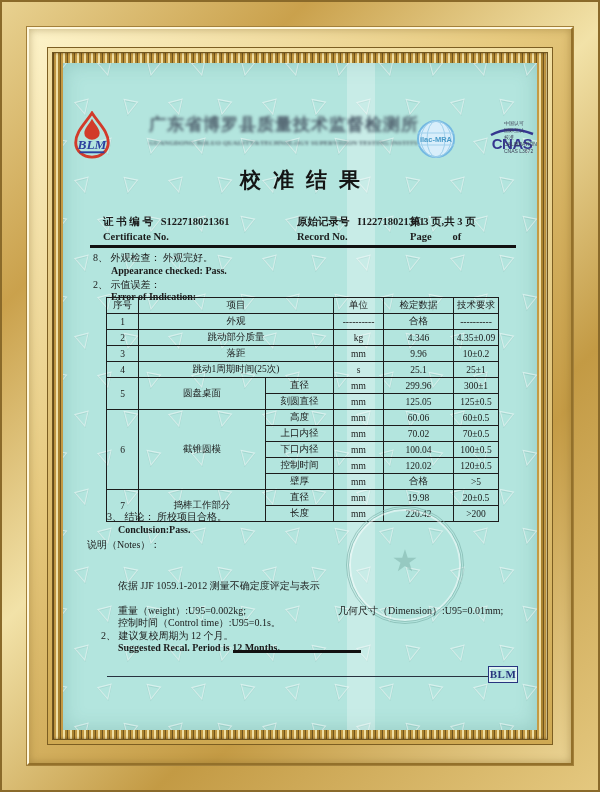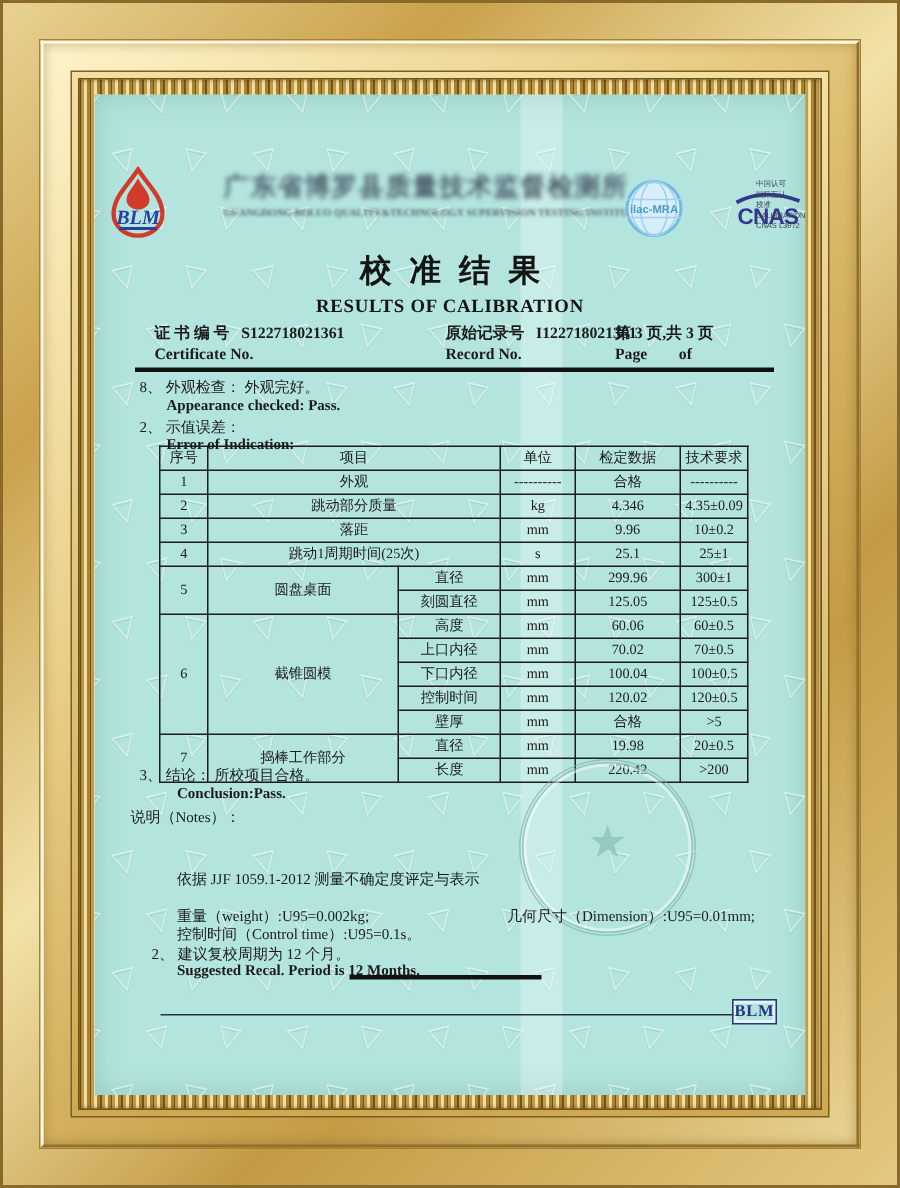--- a/index.html
+++ b/index.html
@@ -302,21 +302,20 @@
     </div>
     <div class="cnas-side">
       <div>中国认可</div>
       <div>国际互认</div>
       <div>校准</div>
       <div>CALIBRATION</div>
       <div>CNAS L3672</div>
     </div>
 
     <div class="title-cn">校准结果</div>
-    <div class="title-en">RESULTS OF CALIBRATION</div>
 
     <div class="cert-row">
       <div class="cert-col" style="left:13px;">
         <div><span>证 书 编 号</span>&nbsp;&nbsp;&nbsp;<span>S122718021361</span></div>
         <div class="l2">Certificate No.</div>
       </div>
       <div class="cert-col" style="left:178px;margin-left:29px;">
         <div><span>原始记录号</span>&nbsp;&nbsp;&nbsp;<span>I122718021361</span></div>
         <div class="l2">Record No.</div>
       </div>
@@ -437,21 +436,21 @@
             <td>220.42</td>
             <td>&gt;200</td>
           </tr>
         </tbody>
     </table>
 
     <div class="seal">
       <div class="star">★</div>
     </div>
 
-    <div class="tline" style="left:30px;top:447px;">3、 结论：  所校项目合格。</div>
+    <div class="tline" style="left:44px;top:447px;">3、 结论：  所校项目合格。</div>
     <div class="tline b" style="left:55px;top:461px;">Conclusion:Pass.</div>
     <div class="tline" style="left:24px;top:475px;">说明（Notes）：</div>
     <div class="tline" style="left:55px;top:516px;">依据 JJF 1059.1-2012 测量不确定度评定与表示</div>
     <div class="tline" style="left:55px;top:541px;">重量（weight）:U95=0.002kg;</div>
     <div class="tline" style="left:275px;top:541px;">几何尺寸（Dimension）:U95=0.01mm;</div>
     <div class="tline" style="left:55px;top:553px;">控制时间（Control time）:U95=0.1s。</div>
     <div class="tline" style="left:38px;top:566px;">2、 建议复校周期为 12 个月。</div>
     <div class="tline b" style="left:55px;top:579px;">Suggested Recal. Period is 12 Months.</div>
 
     <div class="line-short"></div>

